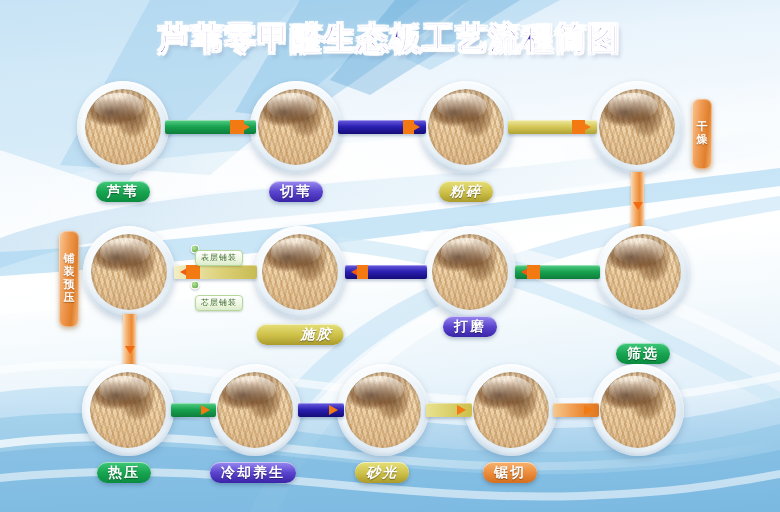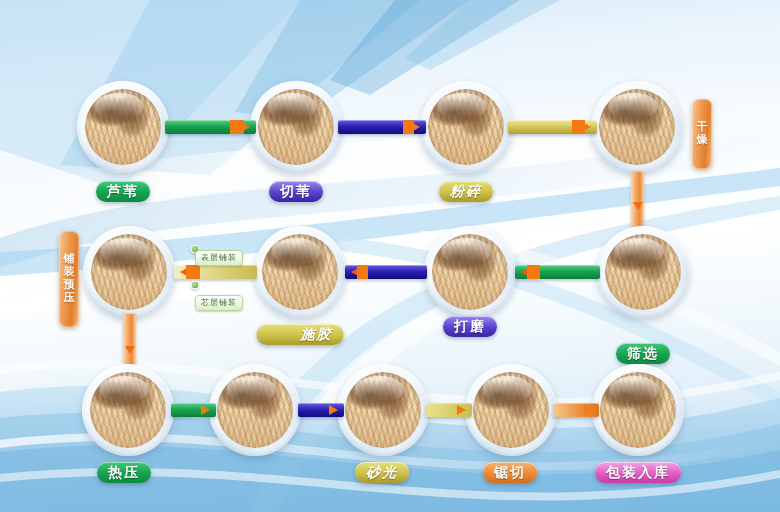--- a/index.html
+++ b/index.html
@@ -169,20 +169,21 @@
     <path d="M420,230 C540,244 660,286 780,352 L780,366 C660,300 540,258 420,244 Z" fill="#ffffff" opacity=".55"></path>
 
     <path d="M0,392 C180,368 330,424 520,428 C650,430 720,412 780,398 L780,512 L0,512 Z" fill="url(#wv3)" opacity=".55"></path>
     <path d="M0,418 C180,396 340,452 540,452 C660,452 720,438 780,424 L780,512 L0,512 Z" fill="#8cc4e6" opacity=".55"></path>
     <path d="M0,452 C200,428 360,478 560,474 C670,472 730,460 780,450 L780,512 L0,512 Z" fill="#6eb2de" opacity=".45"></path>
     <path d="M0,440 C200,414 360,468 560,462 C670,459 730,448 780,438 L780,446 C730,456 670,468 560,470 C360,476 200,422 0,448 Z" fill="url(#wv4)"></path>
     <path d="M0,474 C220,452 380,498 580,492 C680,489 735,478 780,470 L780,478 C735,486 680,497 580,500 C380,506 220,460 0,482 Z" fill="#ffffff" opacity=".55"></path>
     <path d="M0,366 C160,344 320,394 520,398 C650,400 720,384 780,372 L780,380 C720,392 650,408 520,406 C320,402 160,352 0,374 Z" fill="#ffffff" opacity=".6"></path>
   </svg>
 
+  <div class="title">芦苇零甲醛生态板工艺流程简图</div>
 
   <div class="node" style="left:77px;top:81px;">
     <div class="rim"></div>
     <div class="photo">
         <div class="gloss"></div>
       </div>
   </div>
   <div class="node" style="left:250px;top:81px;">
     <div class="rim"></div>
     <div class="photo">
@@ -324,17 +325,17 @@
     <div class="arrow right"></div>
   </div>
   <div class="hbar olive2" style="left:426px;top:403px;width:46px;">
     <div class="arrow right"></div>
   </div>
   <div class="hbar orange2" style="left:553px;top:403px;width:46px;">
     <div class="arrow right"></div>
   </div>
 
   <div class="pill green" style="left:124px;top:462px;">热压</div>
+  <div class="pill purple" style="left:253px;top:462px;">冷却养生</div>
   <div class="pill olive" style="left:382px;top:462px;">砂光</div>
   <div class="pill orange" style="left:510px;top:462px;">锯切</div>
-  <div class="pill pink" style="left:638px;top:462px;">包装入库</div>
 
 </div>
 
 </body></html>

